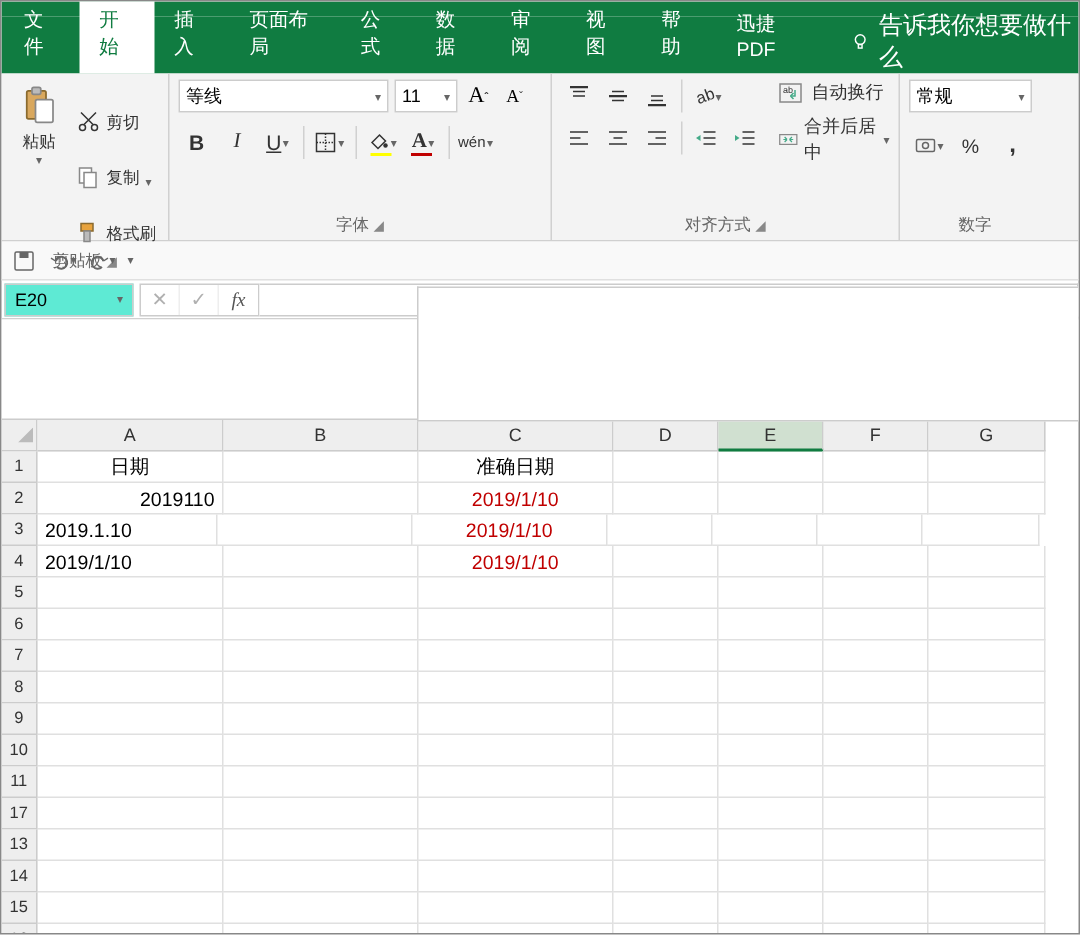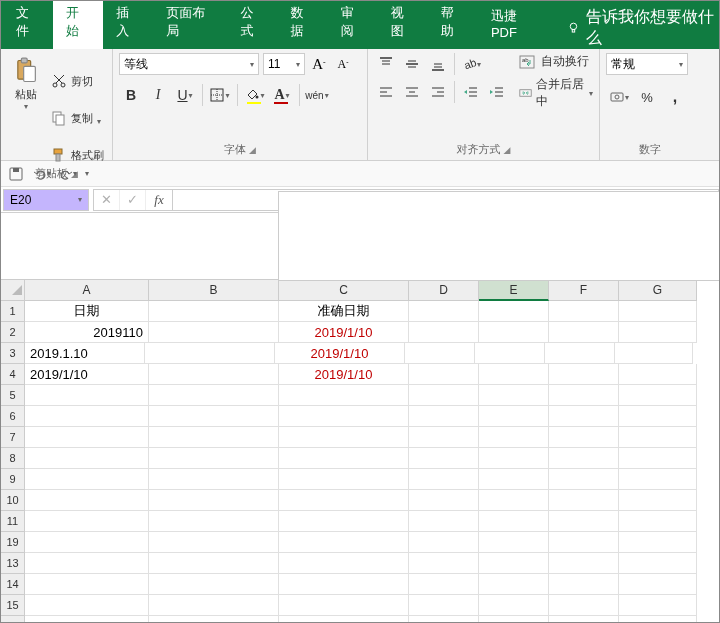--- a/index.html
+++ b/index.html
@@ -56,21 +56,21 @@
 .num-select { width: 82px; height: 22px; border: 1px solid #ccc; background: #fff; font-size: 12px; padding: 0 4px; display: flex; align-items: center; justify-content: space-between; }
 .num-row { display: flex; gap: 2px; }
 .nbtn { width: 26px; height: 24px; display: flex; align-items: center; justify-content: center; font-size: 13px; color: #333; }
 
 
 .qat { background: #f9f9f9; height: 26px; border-bottom: 1px solid #e0e0e0; display: flex; align-items: center; padding: 0 6px; gap: 8px; }
 .qat-btn { width: 18px; height: 18px; display: flex; align-items: center; justify-content: center; color: #666; }
 
 
 .fbar { height: 26px; border-bottom: 1px solid #d0d0d0; display: flex; align-items: center; }
-.namebox { width: 86px; height: 22px; border: 1px solid #ccc; background: #c4b5fd; font-size: 12px; padding: 0 6px; display: flex; align-items: center; justify-content: space-between; margin: 0 4px 0 2px; }
+.namebox { width: 86px; height: 22px; border: 1px solid #ccc; background: #5eead4; font-size: 12px; padding: 0 6px; display: flex; align-items: center; justify-content: space-between; margin: 0 4px 0 2px; }
 .fbtns { display: flex; align-items: center; border: 1px solid #ccc; height: 22px; }
 .fbtns .fxbtn { width: 26px; display: flex; align-items: center; justify-content: center; color: #b0b0b0; font-size: 13px; height: 100%; border-right: 1px solid #eee; }
 .fbtns .fxbtn:last-child { border-right: none; color: #555; font-style: italic; font-family: "Times New Roman"; }
 .fx-input { flex: 1; height: 22px; border: 1px solid #ccc; border-left: none; background: #fff; }
 
 
 .blank-gap { height: 67px; background: #fff; border-bottom: 1px solid #ccc; position: relative; }
 .blank-gap::after { content: ""; position: absolute; right: 0; top: -22px; width: 440px; height: 88px; border: 1px solid #ccc; border-right: none; background: #fff; }
 
 
@@ -389,21 +389,21 @@
         <div class="rowhead">2</div>
         <div class="rowhead">3</div>
         <div class="rowhead">4</div>
         <div class="rowhead">5</div>
         <div class="rowhead">6</div>
         <div class="rowhead">7</div>
         <div class="rowhead">8</div>
         <div class="rowhead">9</div>
         <div class="rowhead">10</div>
         <div class="rowhead">11</div>
-        <div class="rowhead">19</div>
+        <div class="rowhead">17</div>
         <div class="rowhead">13</div>
         <div class="rowhead">14</div>
         <div class="rowhead">15</div>
         <div class="rowhead">16</div>
       </div>
   </div>
   <div style="flex:1">
     <div class="colheads" id="colheads">
         <div class="colhead colA" style="width: 124px;">A</div>
         <div class="colhead colB" style="width: 130px;">B</div>

